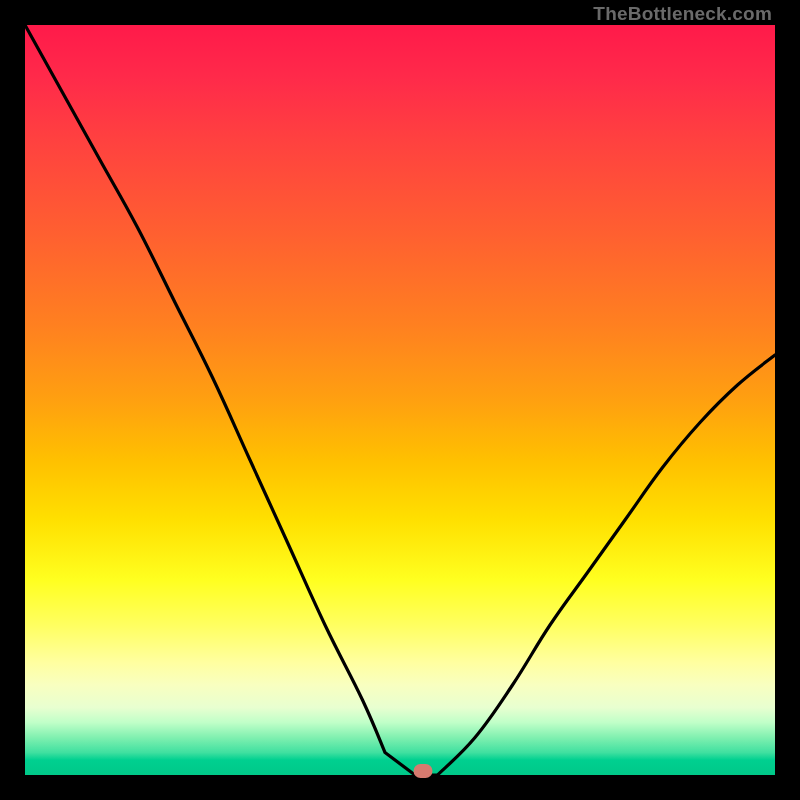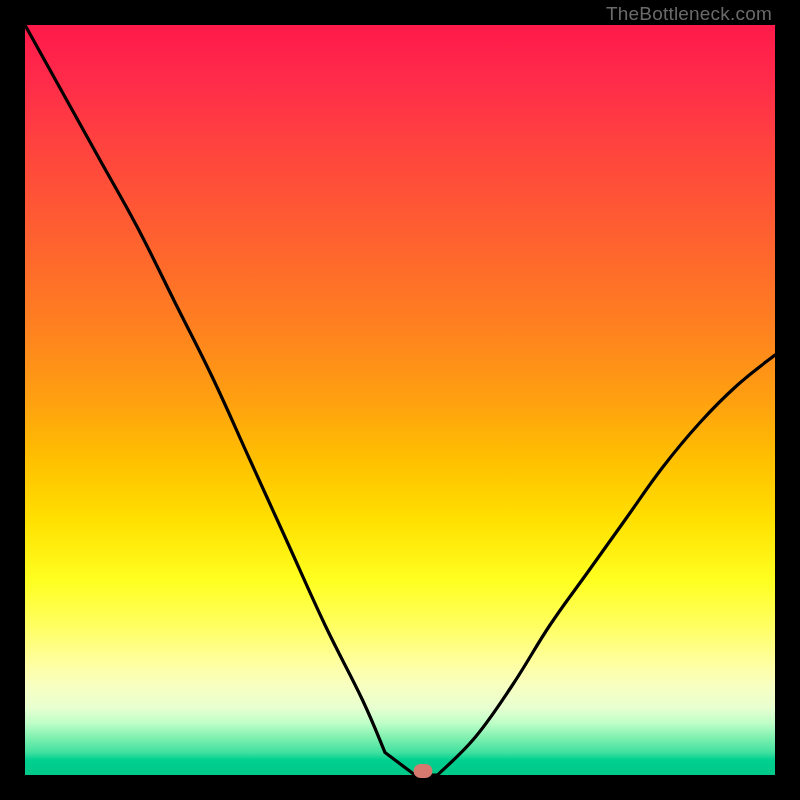--- a/index.html
+++ b/index.html
@@ -43,21 +43,21 @@
     top: 0;
     width: 750px;
     height: 750px;
   }
   .attribution {
     position: absolute;
     top: 3px;
     right: 28px;
     font-family: Arial, Helvetica, sans-serif;
     font-size: 19px;
-    font-weight: 400;
+    font-weight: 700;
     color: #6a6a6a;
     letter-spacing: 0.2px;
   }
   .marker {
     position: absolute;
     width: 19px;
     height: 14px;
     background: #d67a6f;
     border-radius: 7px;
     transform: translate(-50%, -50%);

